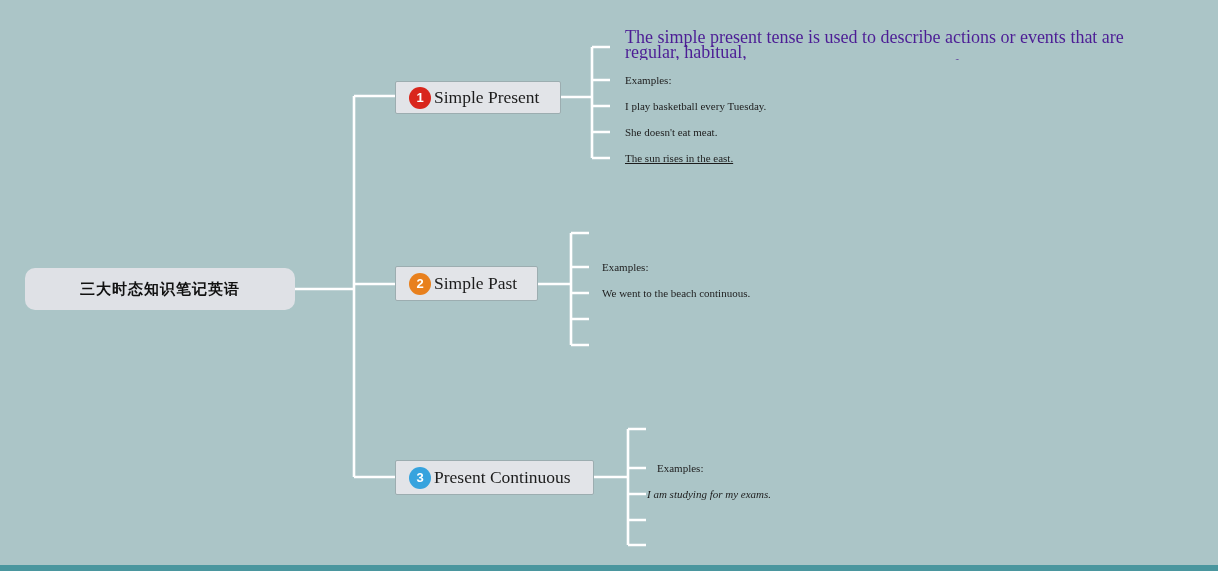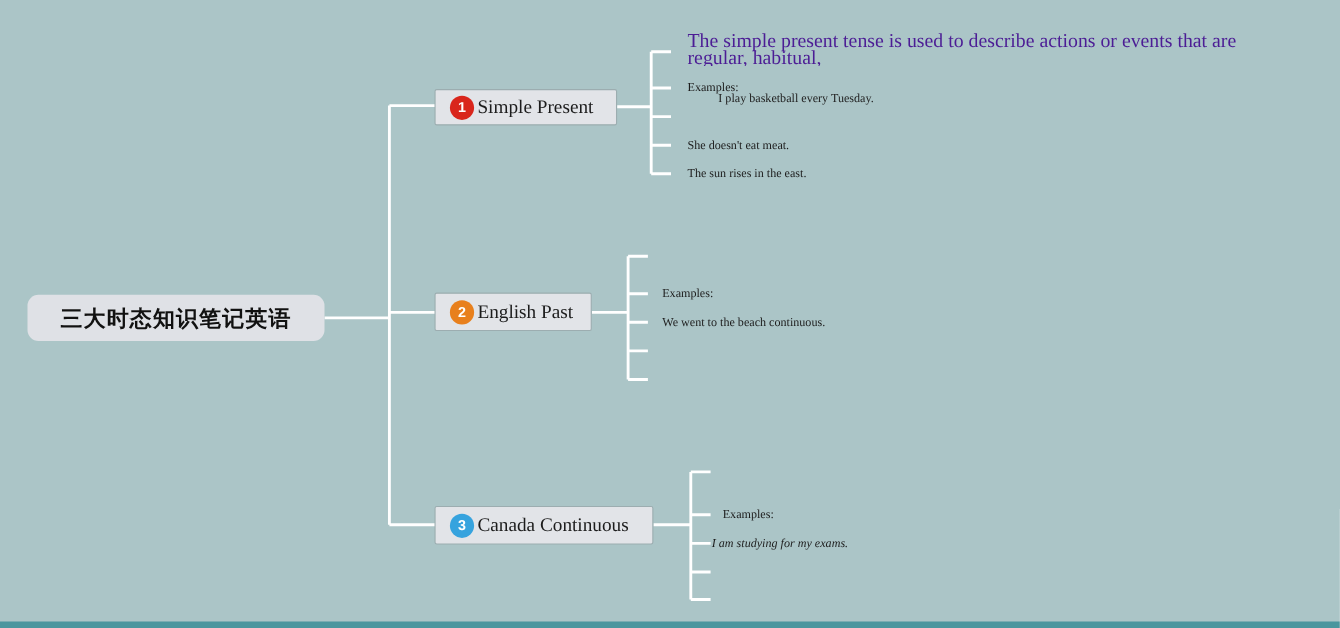--- a/index.html
+++ b/index.html
@@ -9,21 +9,21 @@
     font-family:"Liberation Serif", serif;
   }
   .connectors { position:absolute; left:0; top:0; width:1218px; height:571px; }
   .connectors path { stroke:#ffffff; stroke-width:2.6; fill:none; }
 
   .root-node {
     position:absolute; left:25px; top:268px; width:270px; height:42px;
     background:#dfe1e6; border-radius:10px;
     display:flex; align-items:center; justify-content:center;
     font-family:"Liberation Sans", sans-serif;
-    font-weight:bold; font-size:20px; letter-spacing:1px; color:#111;
+    font-weight:bold; font-size:15px; letter-spacing:1px; color:#111;
     cursor:default;
   }
 
   .branch-node {
     position:absolute; box-sizing:border-box;
     background:#e2e4e8; border:1px solid #9cadb0; border-radius:2px;
     display:flex; align-items:center; padding-left:13px; gap:3px;
     font-size:17.5px; color:#1c1c1c; cursor:default;
   }
   .b1 { left:395px; top:81px;  width:166px; height:33px; }
@@ -41,23 +41,23 @@
     position:absolute; font-size:11px; color:#1d1d1d;
     transform:translateY(-50%); white-space:nowrap; cursor:default;
   }
   .desc {
     position:absolute; font-size:18px; color:#4c1d95;
     line-height:15px; white-space:pre-line; overflow:hidden; cursor:default;
   }
 
   .b1-desc     { left:625px; top:30px;  width:500px; height:30px; }
   .b1-ex-label { left:625px; top:80px;  }
-  .b1-ex1      { left:625px; top:90px;margin-left:28px; }
+  .b1-ex1      { left:625px; top:106px; }
   .b1-ex2      { left:625px; top:132px; }
-  .b1-ex3      { left:625px; top:158px; }
+  .b1-ex3      { left:625px; top:158px;text-decoration:underline; }
 
   .b2-desc     { left:602px; top:217px; width:508px; height:30px; }
   .b2-ex-label { left:602px; top:267px; }
   .b2-ex1      { left:602px; top:293px; }
   .b2-ex2      { left:602px; top:319px; }
 
   .b3-desc     { left:657px; top:403px; width:482px; height:49px; }
   .b3-ex-label { left:657px; top:468px; }
   .b3-ex1      { left:647px; top:494px;font-style:italic; }
 
@@ -88,26 +88,26 @@
   </div>
   <div class="desc b1-desc">The simple present tense is used to describe actions or events that are regular, habitual,
 or always true. It is also used to state general facts or truths.</div>
   <div class="leaf b1-ex-label">Examples:</div>
   <div class="leaf b1-ex1">I play basketball every Tuesday.</div>
   <div class="leaf b1-ex2">She doesn't eat meat.</div>
   <div class="leaf b1-ex3">The sun rises in the east.</div>
 
   <div class="branch-node b2">
     <span class="badge" style="background: rgb(232, 128, 29);">2</span>
-    <span>English Past</span>
+    <span>Simple Past</span>
   </div>
   <div class="leaf b2-ex-label">Examples:</div>
   <div class="leaf b2-ex1">We went to the beach continuous.</div>
 
   <div class="branch-node b3">
     <span class="badge" style="background: rgb(54, 163, 222);">3</span>
-    <span>Canada Continuous</span>
+    <span>Present Continuous</span>
   </div>
   <div class="leaf b3-ex-label">Examples:</div>
   <div class="leaf b3-ex1">I am studying for my exams.</div>
 
   <div class="bottom-bar"></div>
 </div>
 
 </body></html>

